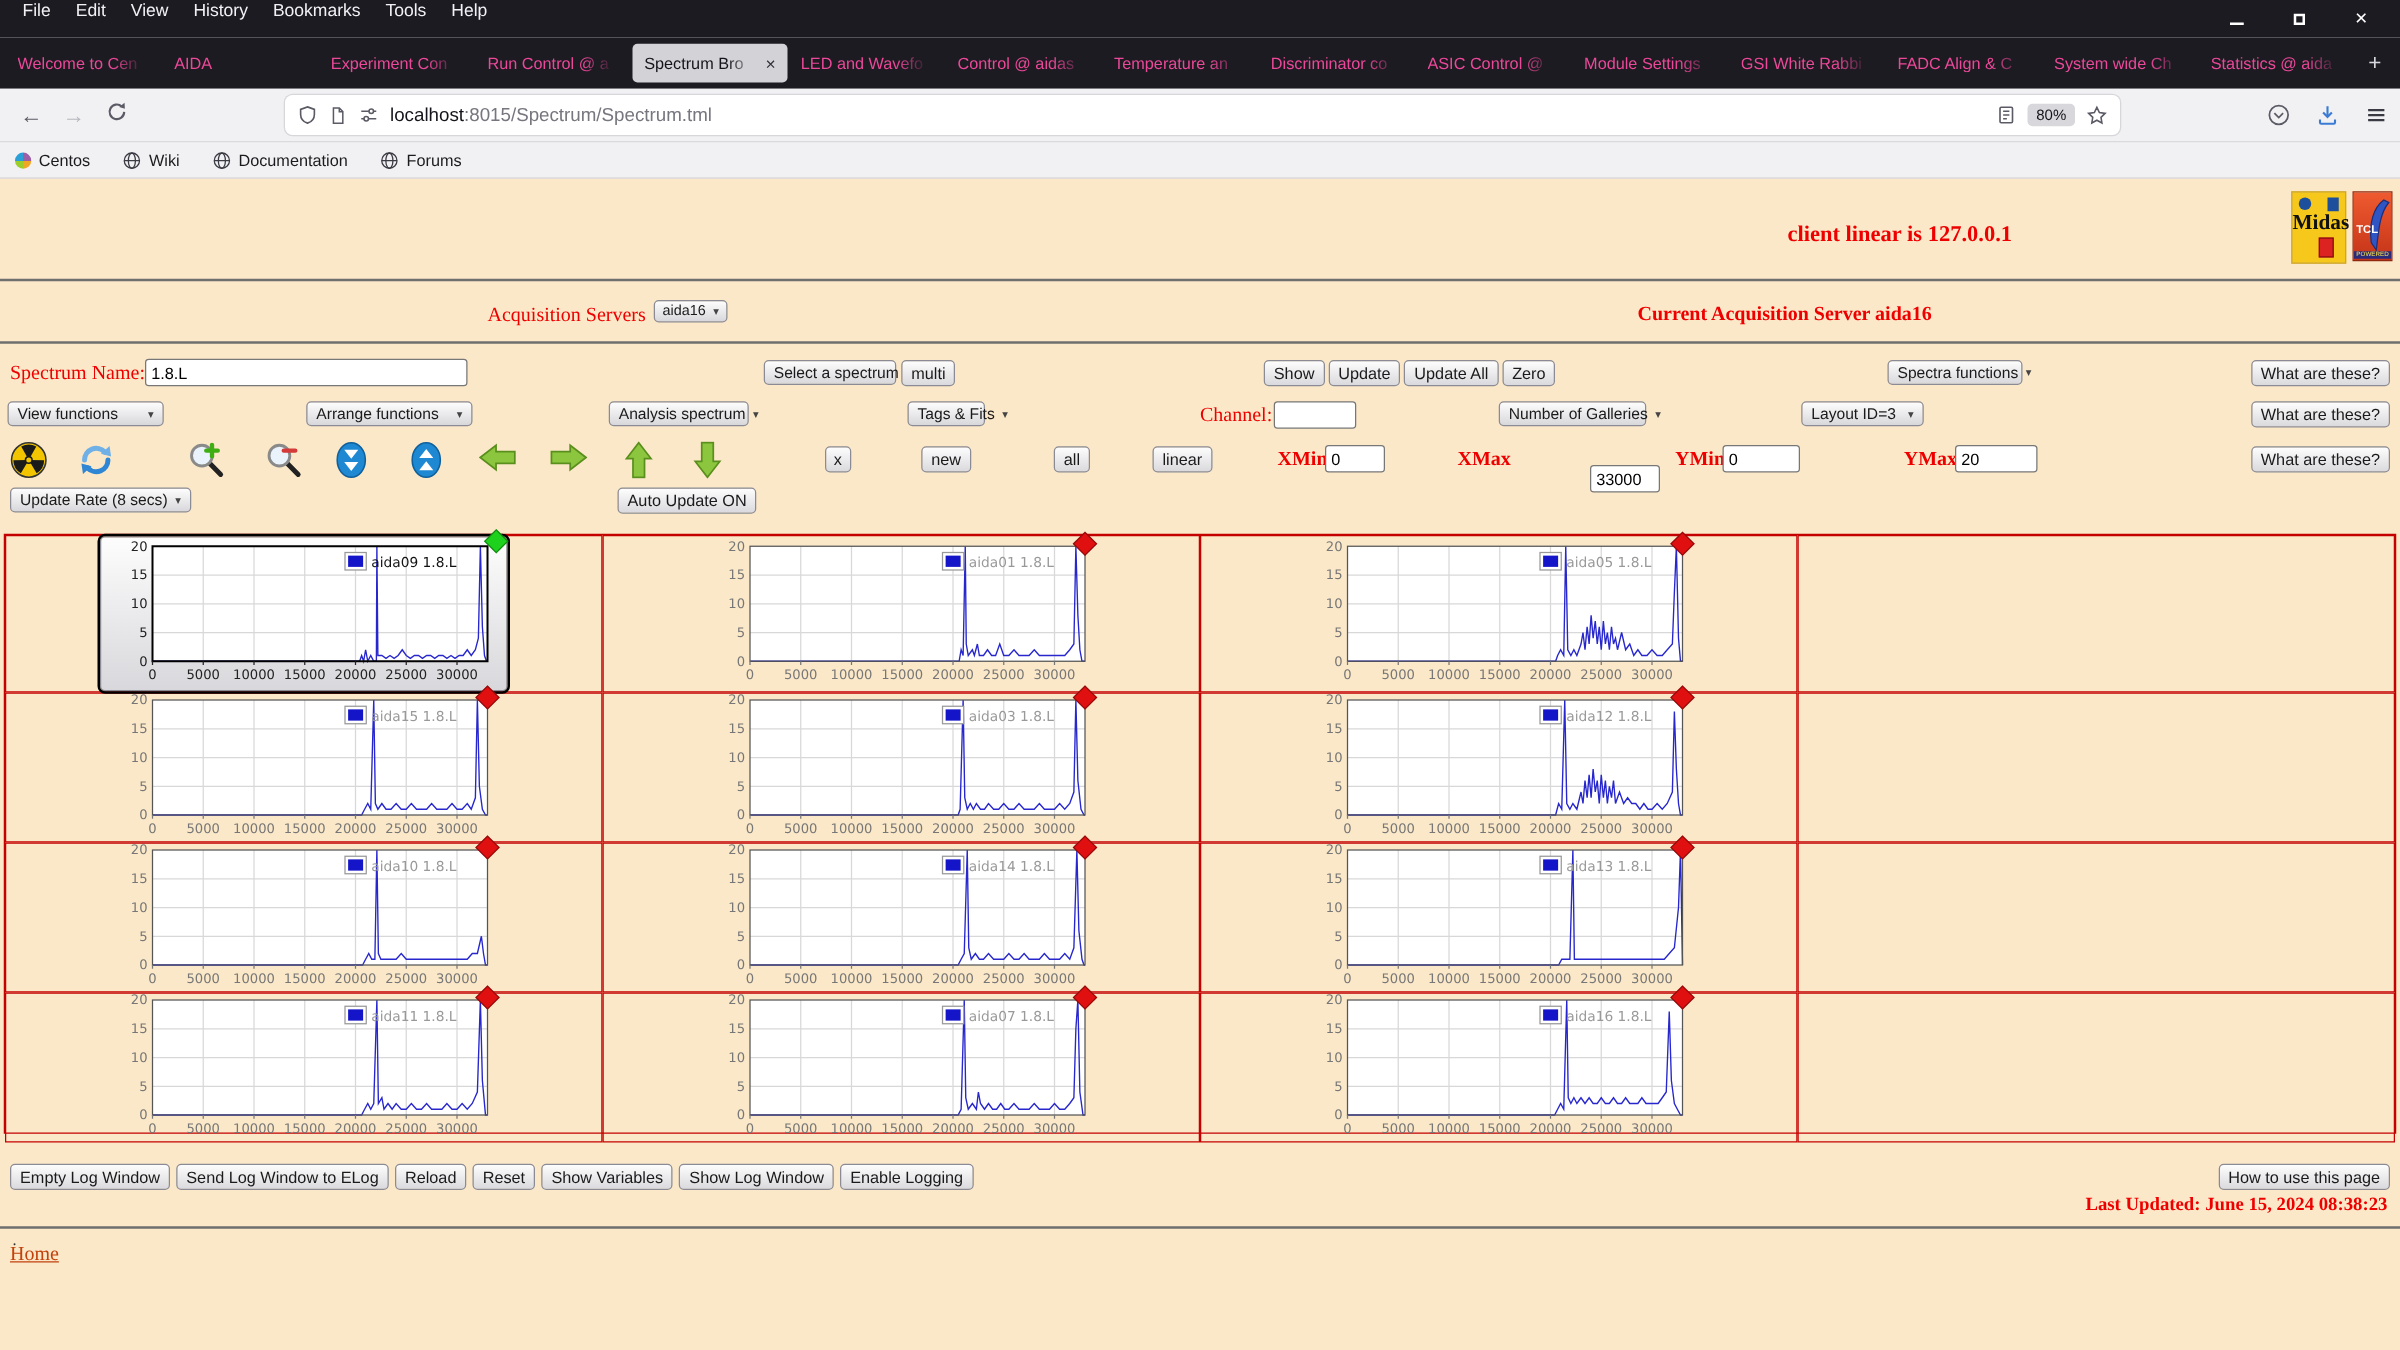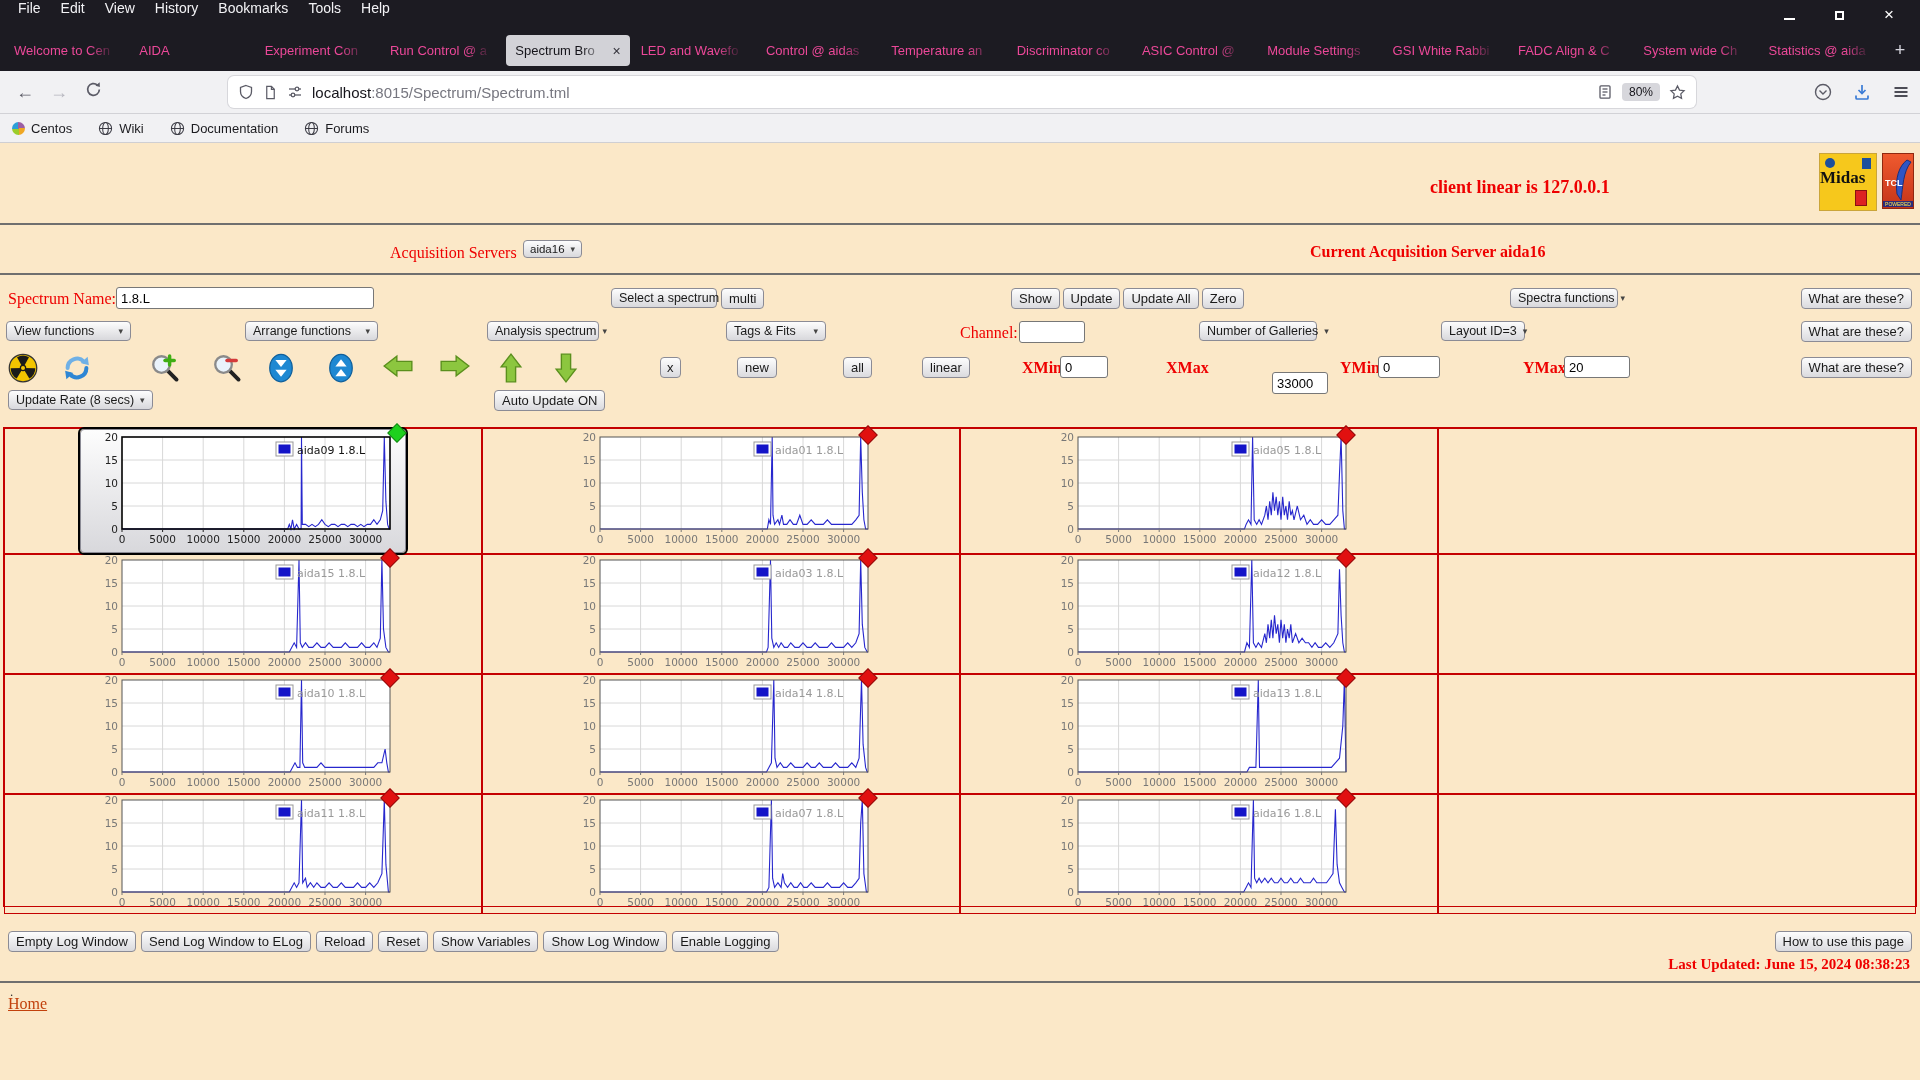--- a/index.html
+++ b/index.html
@@ -42,21 +42,21 @@
   .bold{font-weight:bold}
   .hr{position:absolute;left:0;right:0;height:2px;background:#6f6f6f}
 
   .btn{display:inline-flex;align-items:center;background:linear-gradient(#fdfdfd,#dadade);border:1px solid #8b8b95;border-radius:4px;padding:2px 7px;font-family:"Liberation Sans",sans-serif;font-size:13px;color:#1a1a1a;white-space:nowrap}
   .sel{display:inline-flex;align-items:center;justify-content:space-between;background:linear-gradient(#fdfdfd,#d8d8dc);border:1px solid #8b8b95;border-radius:4px;padding:2px 7px;font-family:"Liberation Sans",sans-serif;font-size:12.5px;color:#1a1a1a;white-space:nowrap;gap:6px}
   .chev{font-size:9px;color:#444}
   .inp{border:1px solid #777;border-radius:3px;padding:1px 4px;font-family:"Liberation Sans",sans-serif;font-size:13px;background:#fff;height:22px}
   .ticon{position:absolute;width:30px;height:30px;display:inline-block}
   .btn-group{display:flex;gap:3px}
 
-  .logo-midas{width:58px;height:58px;background:#f6c81c;border:1px solid #caa53a;position:relative;font-family:"Liberation Serif",serif;}
+  .logo-midas{width:44px;height:58px;background:#f6c81c;border:1px solid #caa53a;position:relative;font-family:"Liberation Serif",serif;text-align:center}
   .logo-midas .m-text{font-size:17px;font-weight:bold;color:#111;margin-top:14px;display:block}
   .logo-midas .m-dot{position:absolute;left:5px;top:4px;width:10px;height:10px;border-radius:50%;background:#1d4f9c}
   .logo-midas .m-shield{position:absolute;right:5px;top:4px;width:9px;height:11px;background:#1d4f9c}
   .logo-midas .m-red{position:absolute;right:9px;bottom:4px;width:12px;height:16px;background:#d22;border:1px solid #811}
   .logo-tcl{width:32px;height:56px;background:linear-gradient(#ef5a2f,#c43418);border:1px solid #902810;position:relative;overflow:hidden}
   .logo-tcl .t-text{position:absolute;left:2px;top:24px;color:#fff;font-size:9px;font-weight:bold;font-family:"Liberation Sans",sans-serif}
   .logo-tcl .t-cap{position:absolute;left:0;right:0;bottom:1px;text-align:center;color:#ffe94d;background:#2b2b7a;font-size:5px;font-family:"Liberation Sans",sans-serif}
 
   .grid{position:absolute;left:3px;right:3px;top:284px;height:480px;display:grid;grid-template-columns:repeat(4,1fr);grid-template-rows:repeat(4,1fr);border:1px solid #c40000}
   .cell{border:1px solid #c40000;display:flex;align-items:center;justify-content:center}
@@ -282,31 +282,31 @@
       <span class="chev">▾</span>
     </span>
   <span class="abs sel" style="left:245px;top:178px;width:133px">
       <span>Arrange functions</span>
       <span class="chev">▾</span>
     </span>
   <span class="abs sel" style="left:487px;top:178px;width:112px">
       <span>Analysis spectrum</span>
       <span class="chev">▾</span>
     </span>
-  <span class="abs sel" style="left:726px;top:178px;width:100px">
+  <span class="abs sel" style="left:726px;top:178px;width:62px">
       <span>Tags &amp; Fits</span>
       <span class="chev">▾</span>
     </span>
   <span class="abs rl" style="left:960px;top:181px">Channel:</span>
   <input class="abs inp" style="left: 1019px; top: 178px; width: 66px;" value="">
   <span class="abs sel" style="left:1199px;top:178px;width:118px">
       <span>Number of Galleries</span>
       <span class="chev">▾</span>
     </span>
-  <span class="abs sel" style="left:1441px;top:178px;width:84px">
+  <span class="abs sel" style="left:1441px;top:178px;width:98px">
       <span>Layout ID=3</span>
       <span class="chev">▾</span>
     </span>
   <span class="abs btn" style="right:8px;top:178px">What are these?</span>
 
   <div>
       <span class="ticon" style="left: 8px; top: 210px;"><svg viewBox="0 0 24 24" width="30" height="30">
           <circle cx="12" cy="12" r="11" fill="#f2c500" stroke="#333"></circle>
           <g fill="#1a1a1a">
             <path d="M12 12 L7.2 3.4 A9.6 9.6 0 0 1 16.8 3.4 Z"></path>

